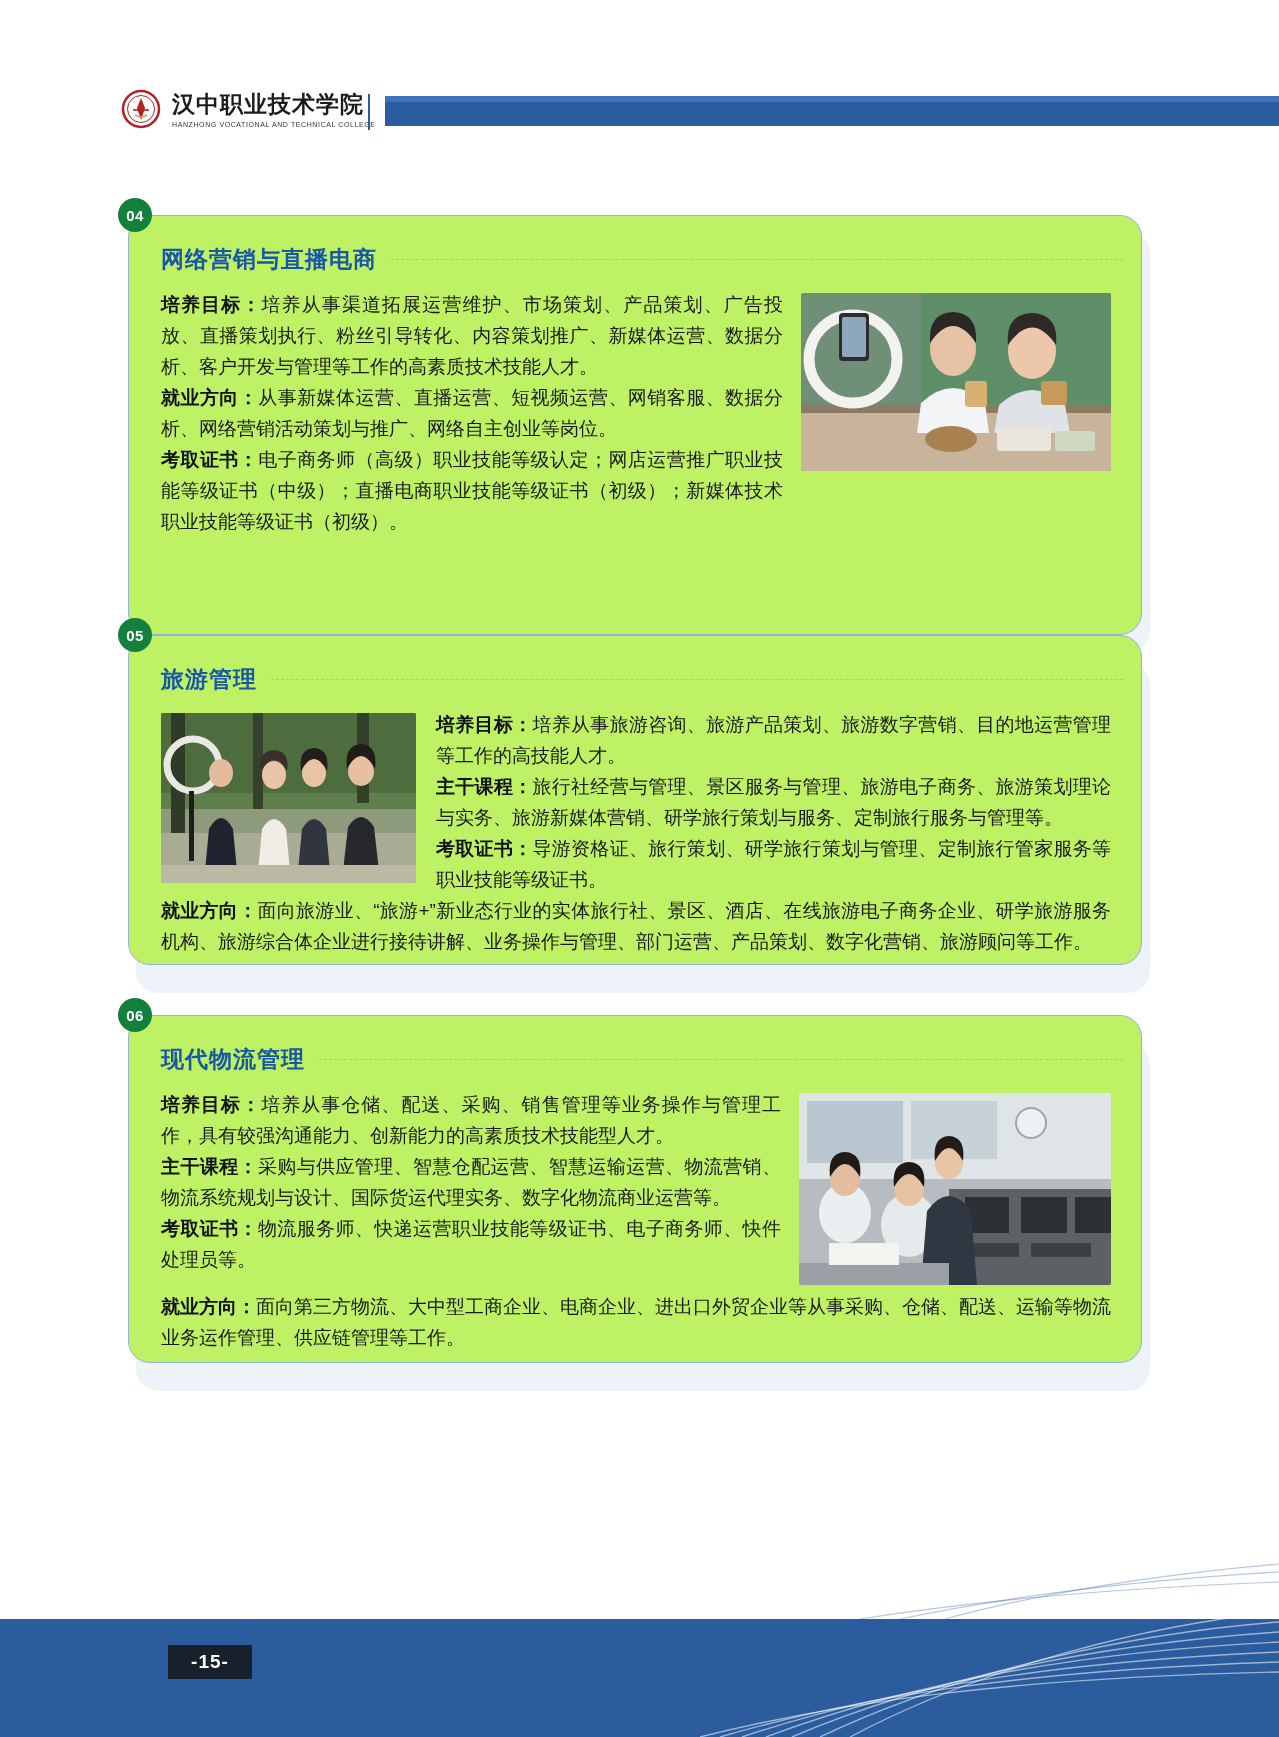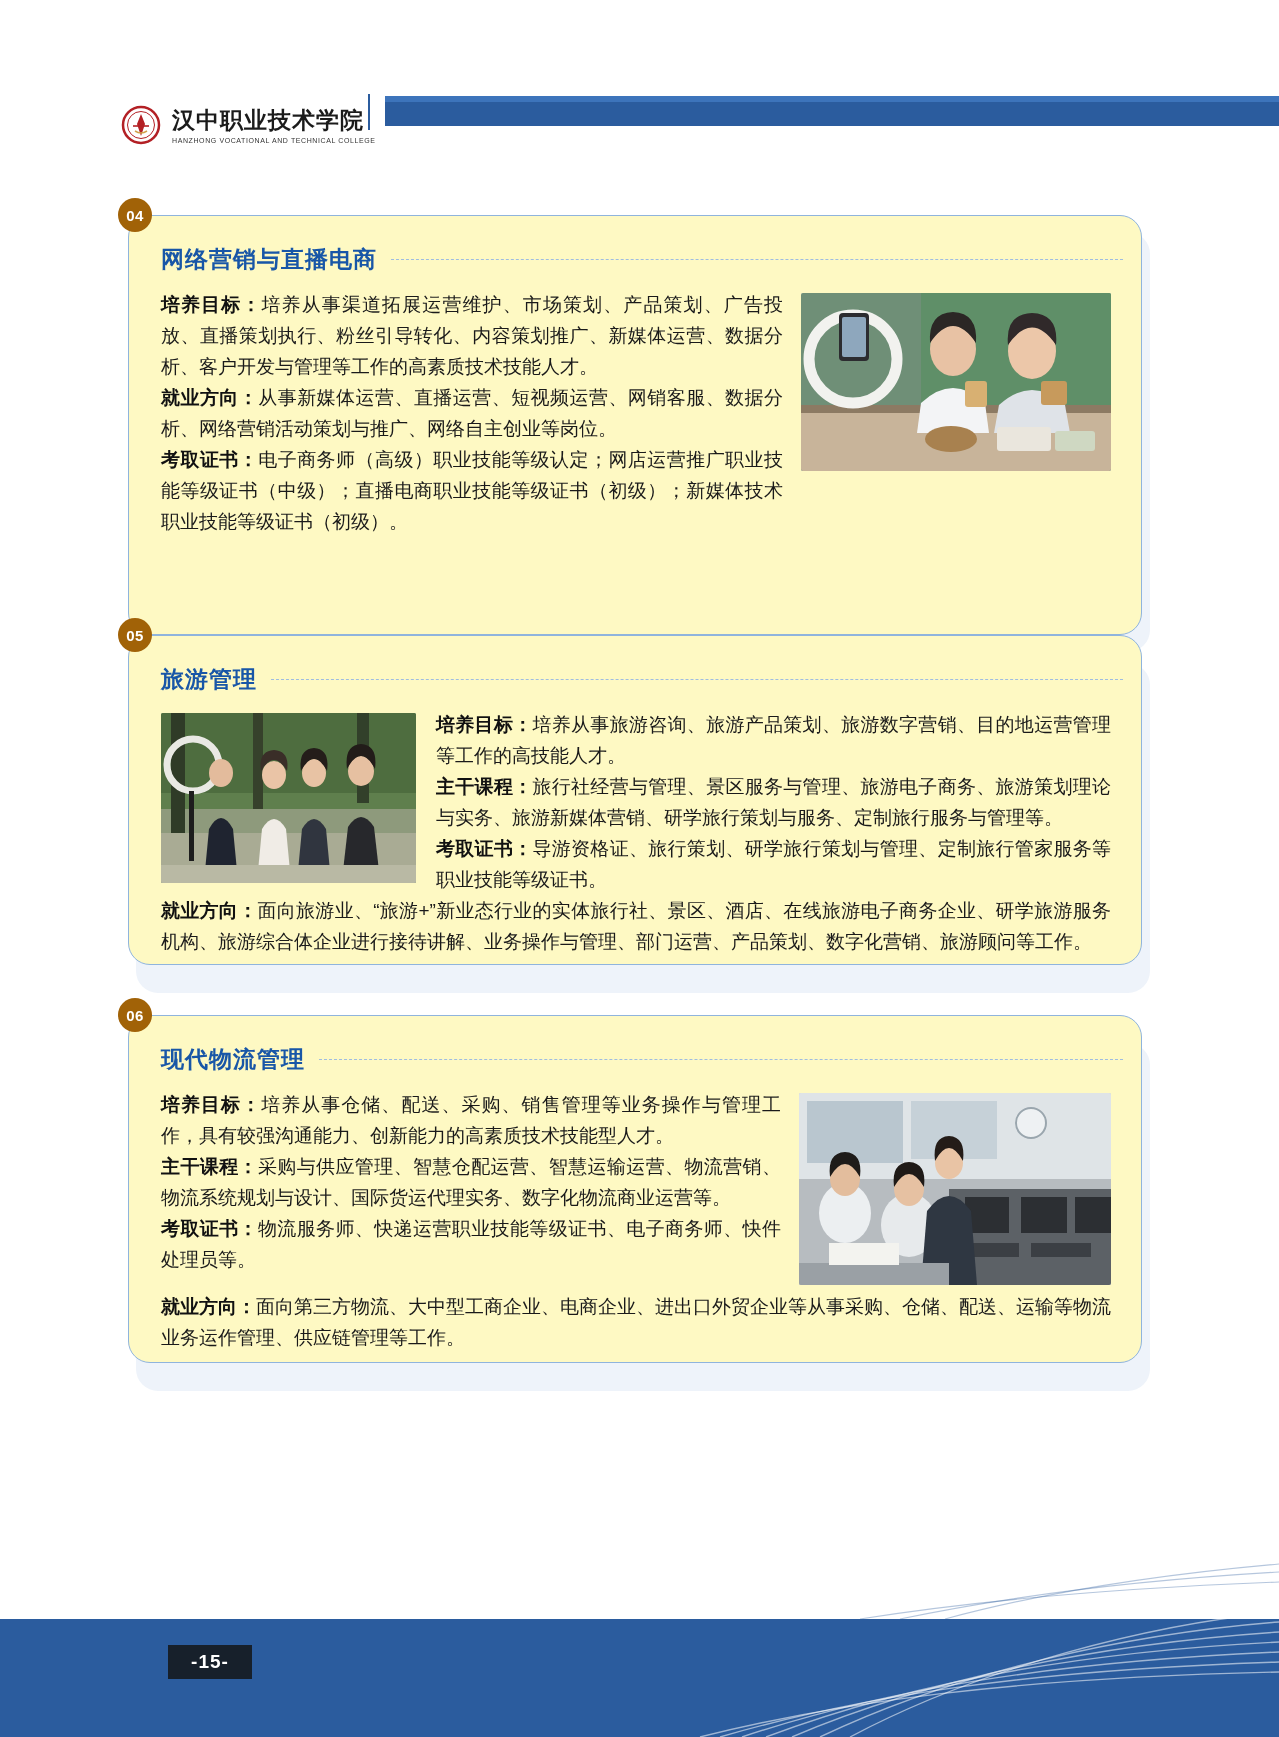--- a/index.html
+++ b/index.html
@@ -40,21 +40,20 @@
     height: 6px;
     background: #3d74bb;
   }
   .logo-wrap {
     position: absolute;
     left: 120px;
     top: 0px;
     display: flex;
     align-items: center;
     gap: 10px;
-    margin-top: 16px;
   }
   .logo-badge {
     width: 42px;
     height: 44px;
     position: relative;
   }
   .logo-badge svg { display: block; }
   .logo-text-cn {
     font-size: 23px;
     font-weight: bold;
@@ -77,37 +76,37 @@
     background: #2b5c9e;
   }
 
   
   .card {
     position: absolute;
     left: 128px;
     width: 1014px;
     border: 1px solid #8fb4dd;
     border-radius: 22px;
-    background: #fef9c3;
+    background: #bef264;
     box-sizing: border-box;
   }
   .card-shadow {
     position: absolute;
     left: 136px;
     width: 1014px;
     border-radius: 22px;
     background: #eef3fa;
   }
   .badge {
     position: absolute;
     left: 118px;
     width: 34px;
     height: 34px;
     border-radius: 50%;
-    background: #a16207;
+    background: #15803d;
     color: #fff;
     font-size: 15px;
     font-weight: bold;
     display: flex;
     align-items: center;
     justify-content: center;
     z-index: 5;
     letter-spacing: 0.5px;
   }
 

